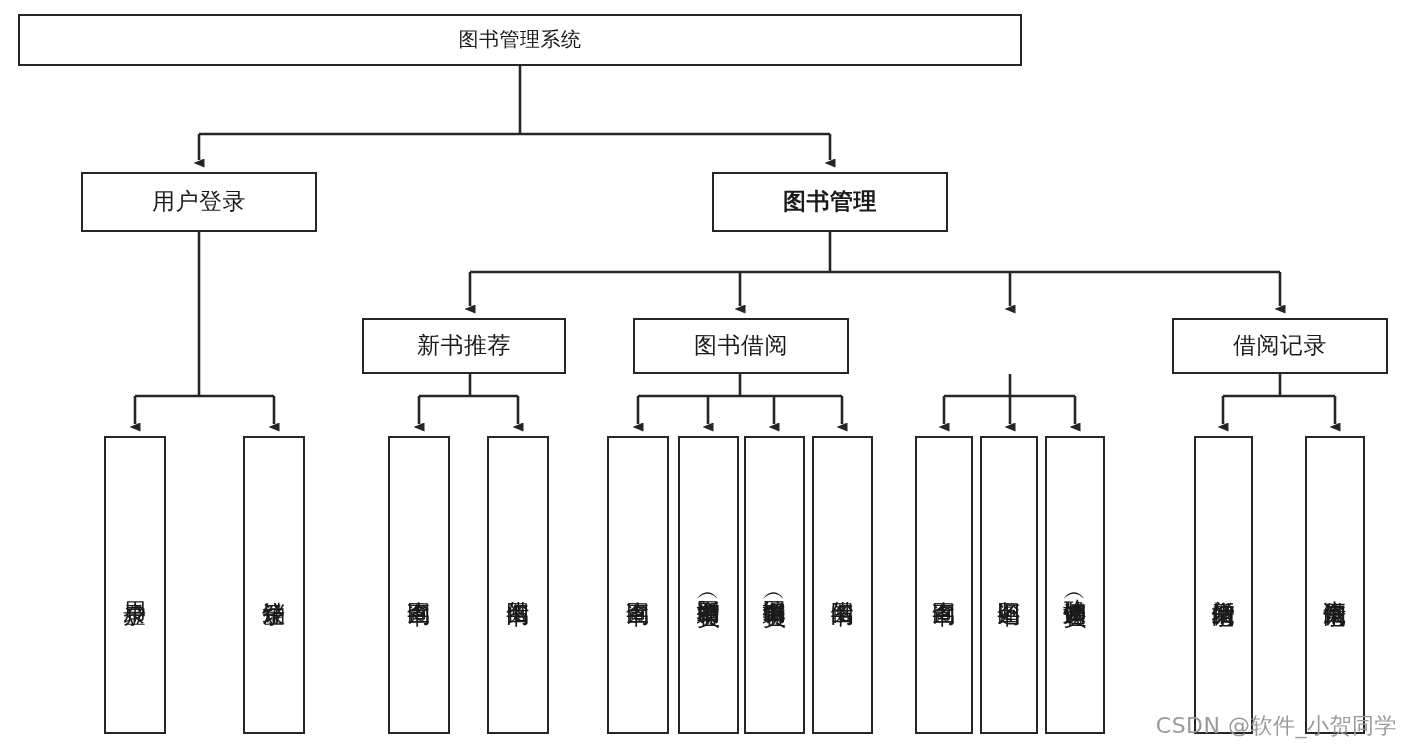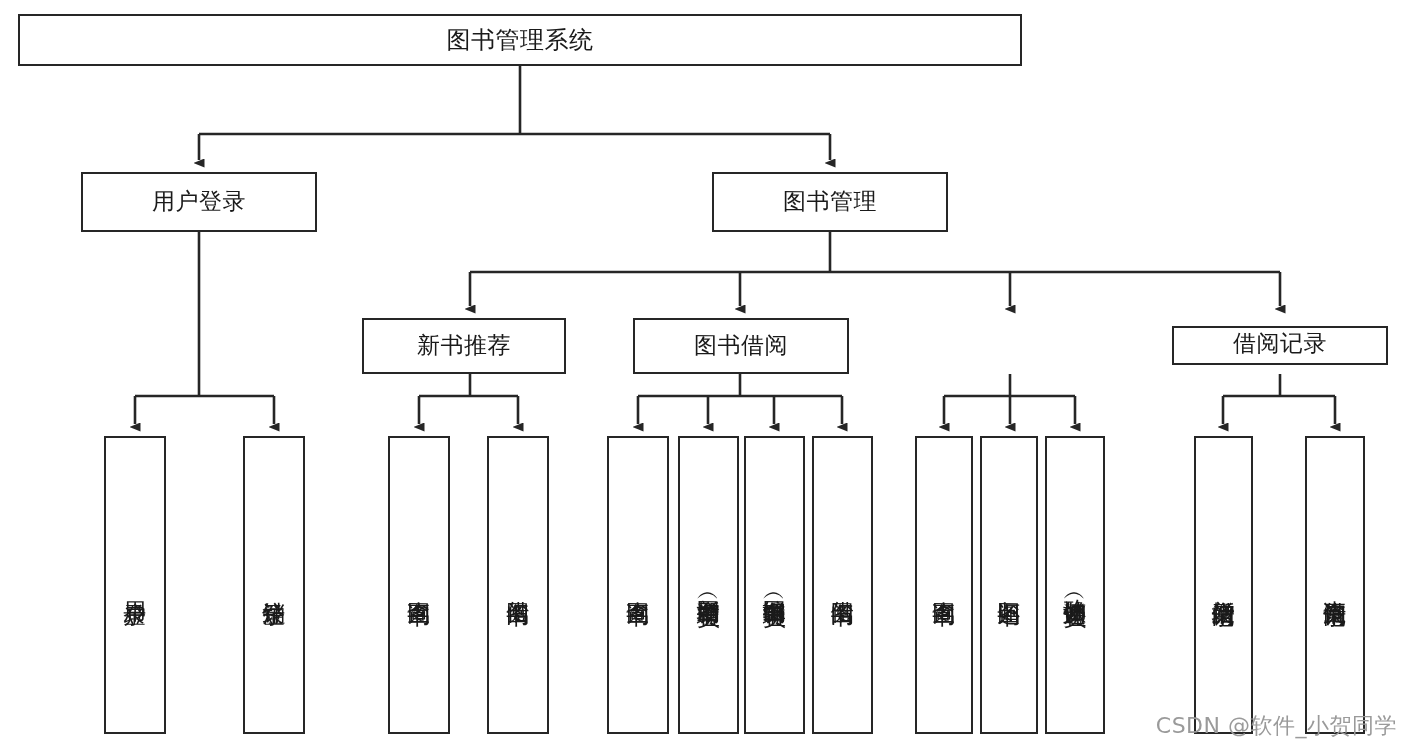--- a/index.html
+++ b/index.html
@@ -40,21 +40,21 @@
     display: block;
     text-align: center;
     line-height: 1.18;
     letter-spacing: 0.5px;
   }
   
   .node.horiz .label {
     writing-mode: horizontal-tb;
     font-size: 23px;
   }
-  .node.root .label { font-size: 24px; }
+  .node.root .label { font-size: 20px; }
   
   .node.vert {
     align-items: center;
     justify-content: center;
   }
   .node.vert .label {
     writing-mode: vertical-rl;
     text-orientation: upright;
     font-size: 23px;
     line-height: 1.32;
@@ -132,34 +132,34 @@
   </svg>
 
   <div class="node horiz root" style="left:18px; top:14px; width:1004px; height:52px;">
     <span class="label">图书管理系统</span>
   </div>
 
   <div class="node horiz" style="left:81px; top:172px; width:236px; height:60px;">
     <span class="label">用户登录</span>
   </div>
 
-  <div class="node horiz" style="left:712px; top:172px; width:236px; height:60px;">
+  <div class="node horiz" style="left:712px; top:172px; width:236px; height:60px;font-weight:bold;">
     <span class="label">图书管理</span>
   </div>
 
   <div class="node horiz" style="left:362px; top:318px; width:204px; height:56px;">
     <span class="label">新书推荐</span>
   </div>
 
   <div class="node horiz" style="left:633px; top:318px; width:216px; height:56px;">
     <span class="label">图书借阅</span>
   </div>
 
 
-  <div class="node horiz" style="left:1172px; top:326px; width:216px; height:39px;font-family:Liberation Mono, monospace;">
+  <div class="node horiz" style="left:1172px; top:318px; width:216px; height:56px;">
     <span class="label">借阅记录</span>
   </div>
 
   <div class="node vert" style="left:104px; top:436px; width:62px; height:298px;">
     <span class="label">用户登录</span>
   </div>
 
   <div class="node vert" style="left:243px; top:436px; width:62px; height:298px;">
     <span class="label">注销登录</span>
   </div>

